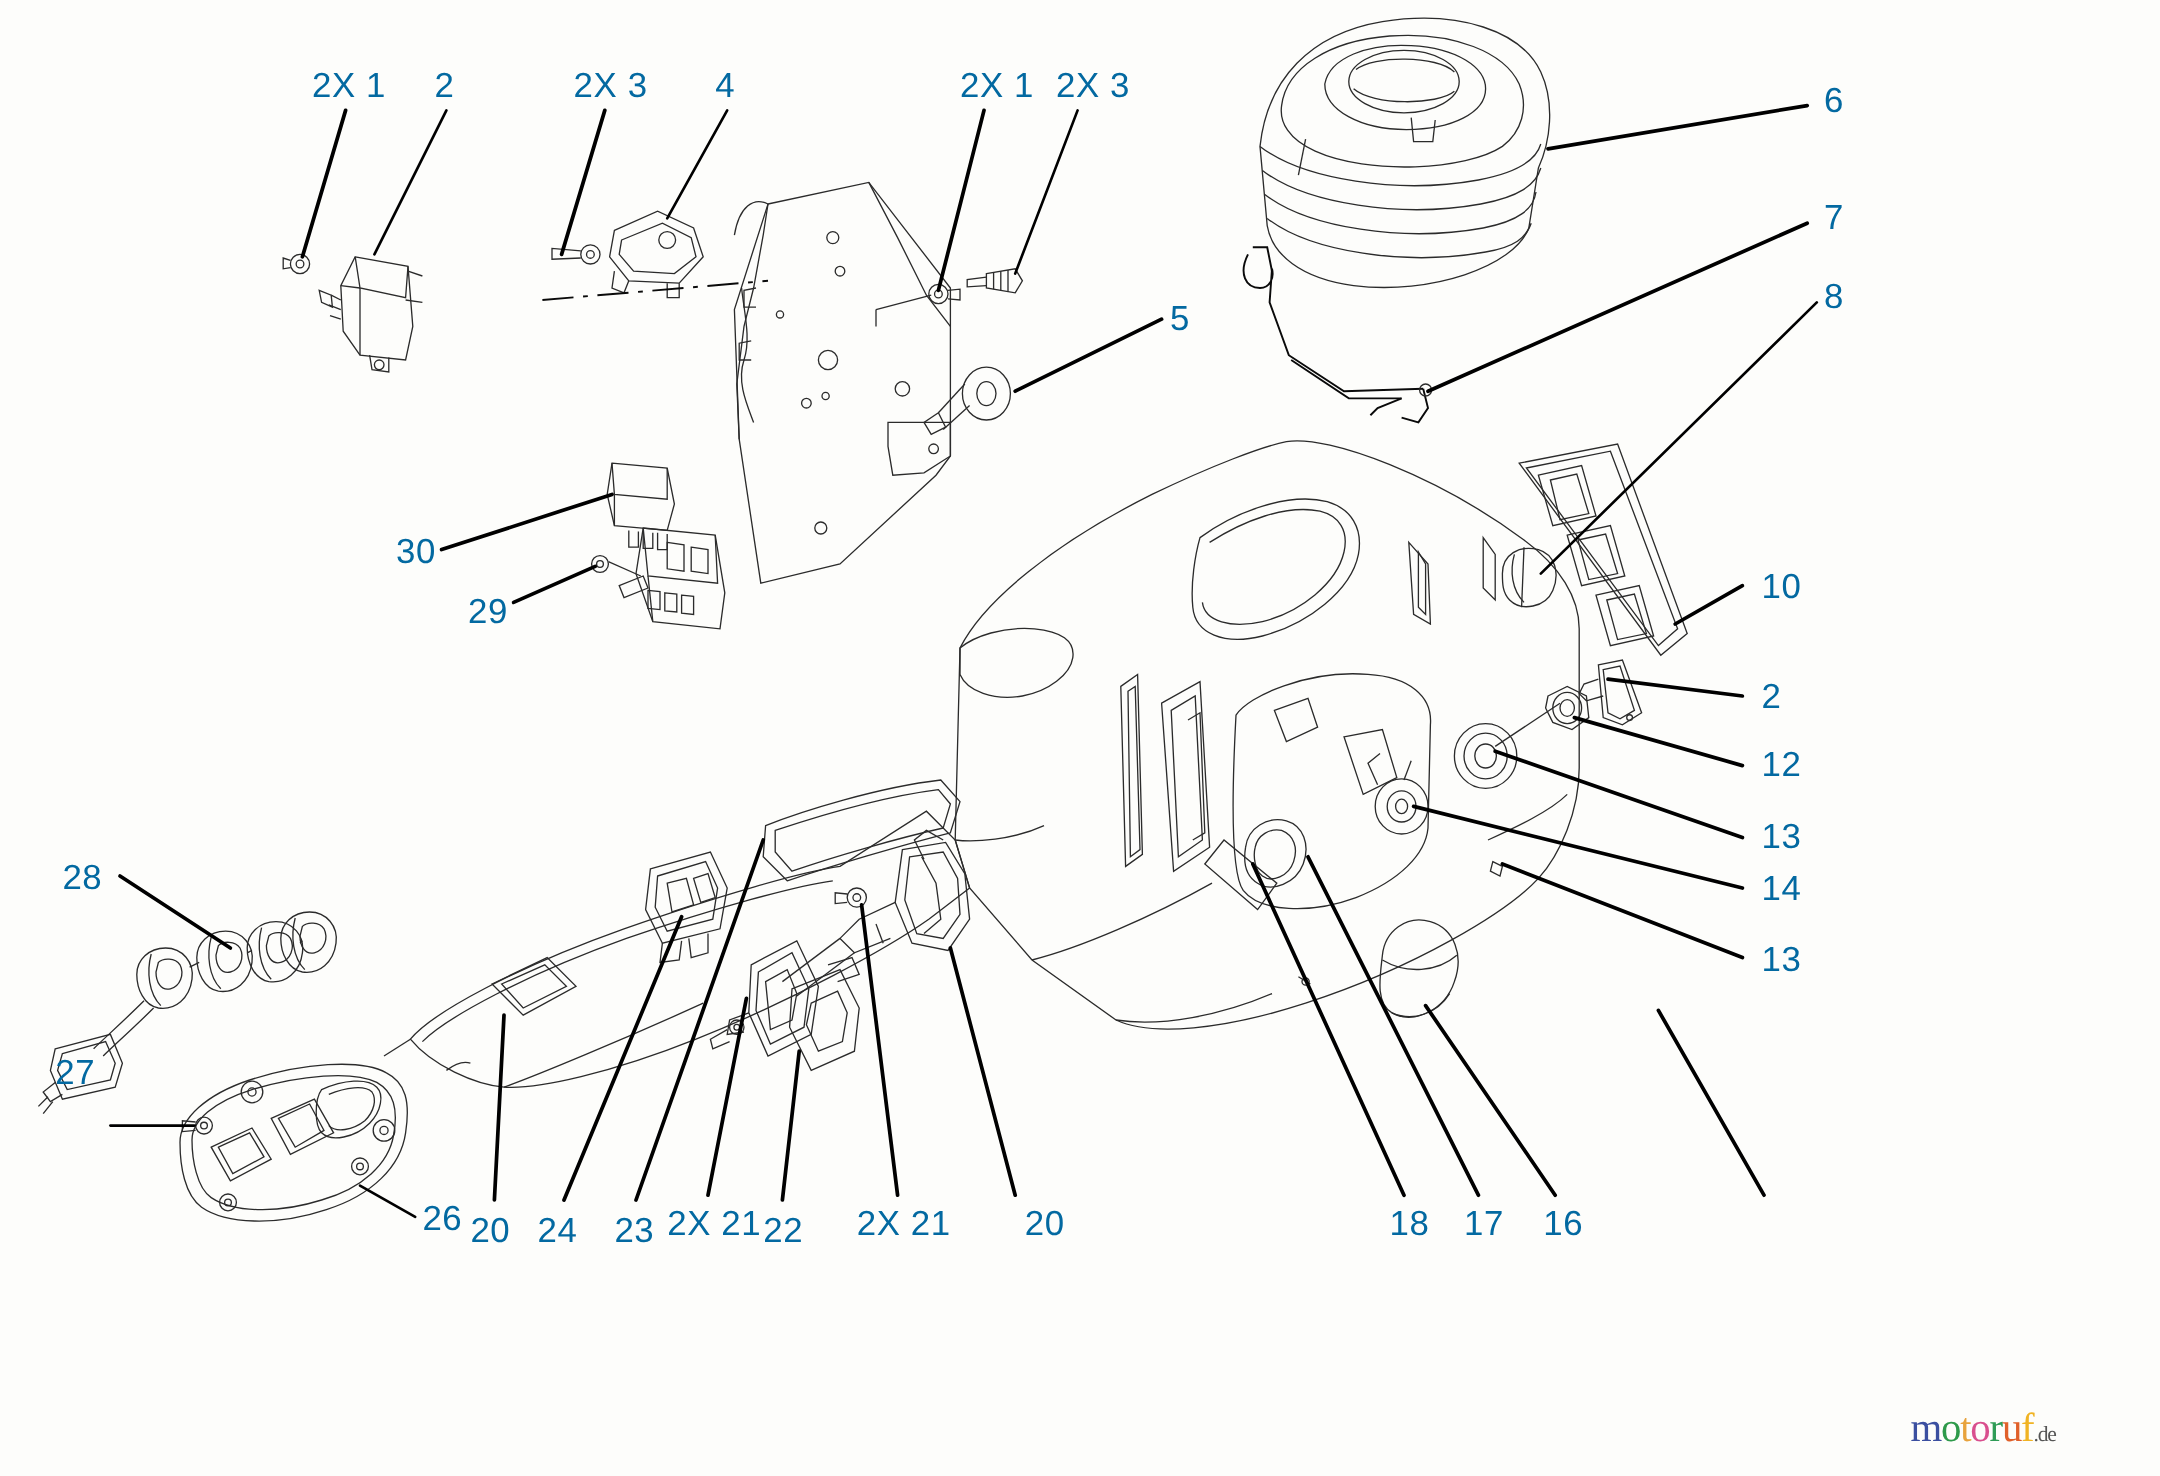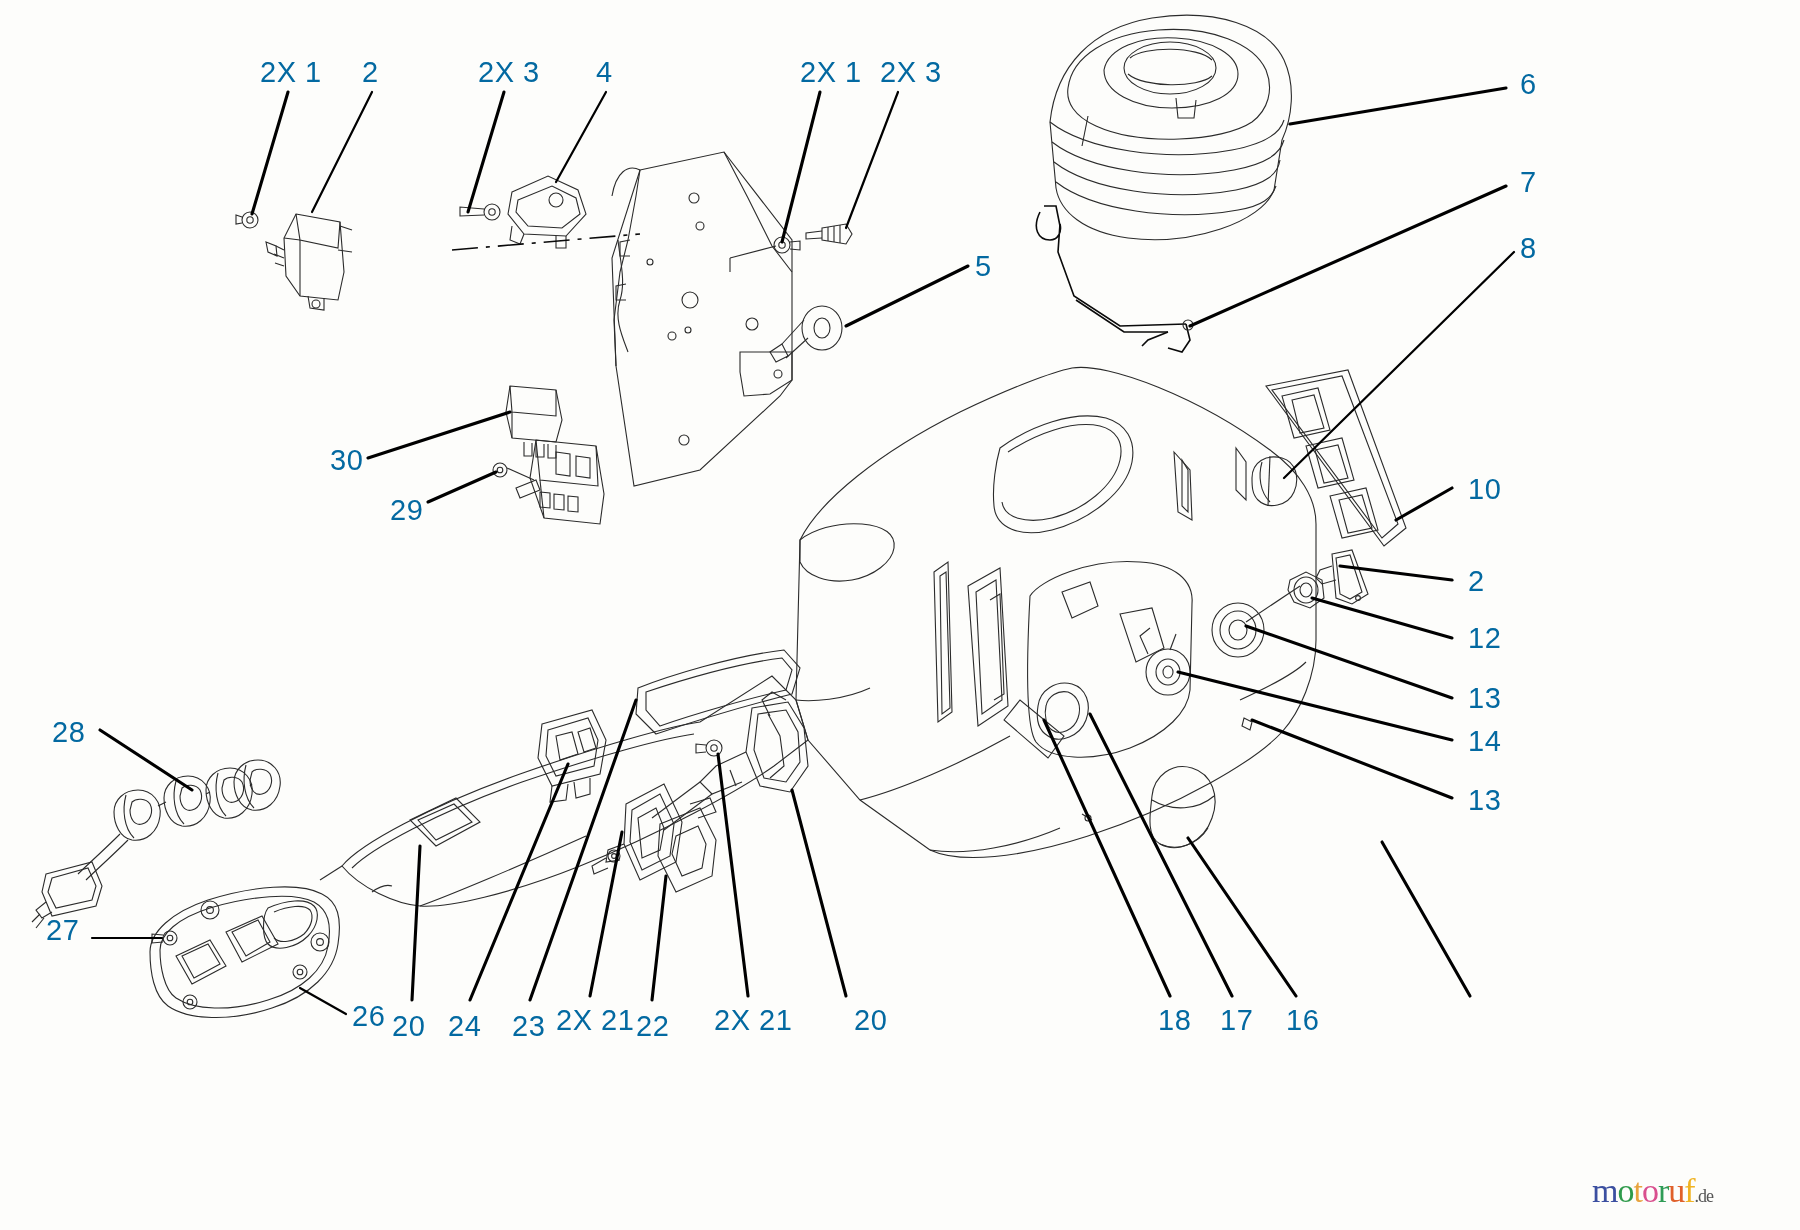--- a/index.html
+++ b/index.html
@@ -449,21 +449,21 @@
   <div class="callout-label" style="left:390px;top:496px;">29</div>
 
   <div class="callout-label" style="left:1468px;top:475px;">10</div>
   <div class="callout-label" style="left:1468px;top:567px;">2</div>
   <div class="callout-label" style="left:1468px;top:624px;">12</div>
   <div class="callout-label" style="left:1468px;top:684px;">13</div>
   <div class="callout-label" style="left:1468px;top:727px;">14</div>
   <div class="callout-label" style="left:1468px;top:786px;">13</div>
 
   <div class="callout-label" style="left:52px;top:718px;">28</div>
-  <div class="callout-label" style="left:46px;top:916px;text-align:center;">27</div>
+  <div class="callout-label" style="left:46px;top:880px;text-align:center;">27</div>
 
   <div class="callout-label" style="left:352px;top:1002px;">26</div>
   <div class="callout-label" style="left:392px;top:1012px;">20</div>
   <div class="callout-label" style="left:448px;top:1012px;">24</div>
   <div class="callout-label" style="left:512px;top:1012px;">23</div>
   <div class="callout-label" style="left:556px;top:1006px;">2X 21</div>
   <div class="callout-label" style="left:636px;top:1012px;">22</div>
   <div class="callout-label" style="left:714px;top:1006px;">2X 21</div>
   <div class="callout-label" style="left:834px;top:1006px;margin-left:20px;">20</div>
 

